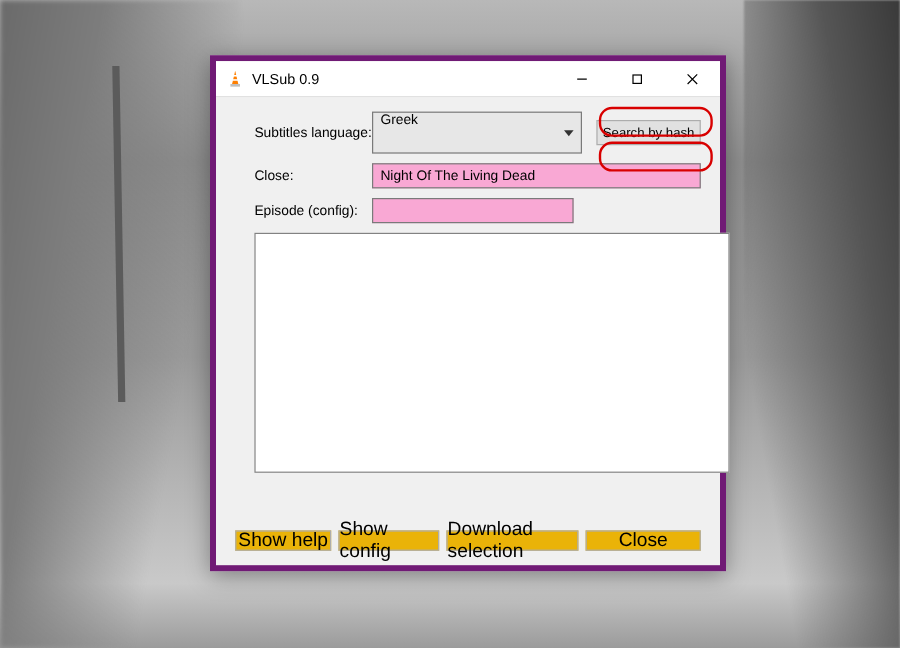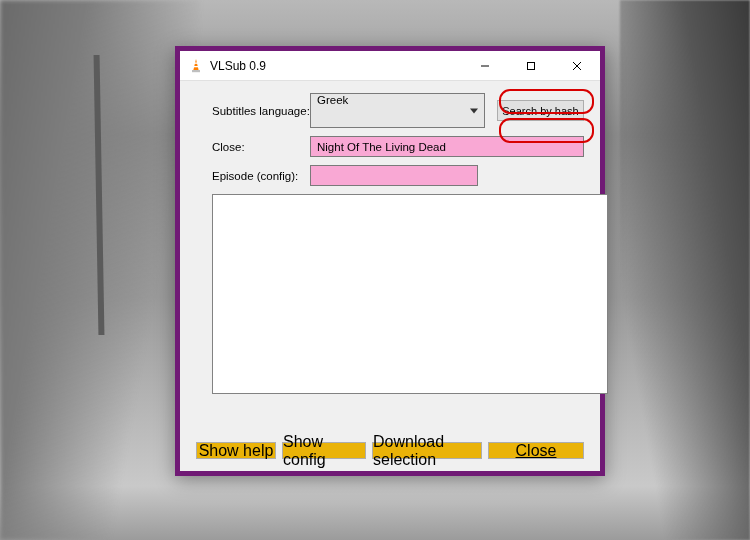--- a/index.html
+++ b/index.html
@@ -139,21 +139,21 @@
   .fbtn{
     height:17px;
     border:1px solid #adadad;
     background:#eab308;
     font-size:16px;
     display:flex;align-items:center;justify-content:center;
   }
   .fbtn.help  { width:80px;}
   .fbtn.cfg   { width:84px;}
   .fbtn.dl    { width:110px;}
-  .fbtn.close { flex:1;text-decoration:underline;}
+  .fbtn.close { flex:1;}
 </style>
 </head>
 <body>
 
 <div class="bg">
   <div class="pole"></div>
 </div>
 
 <div class="win">
 

